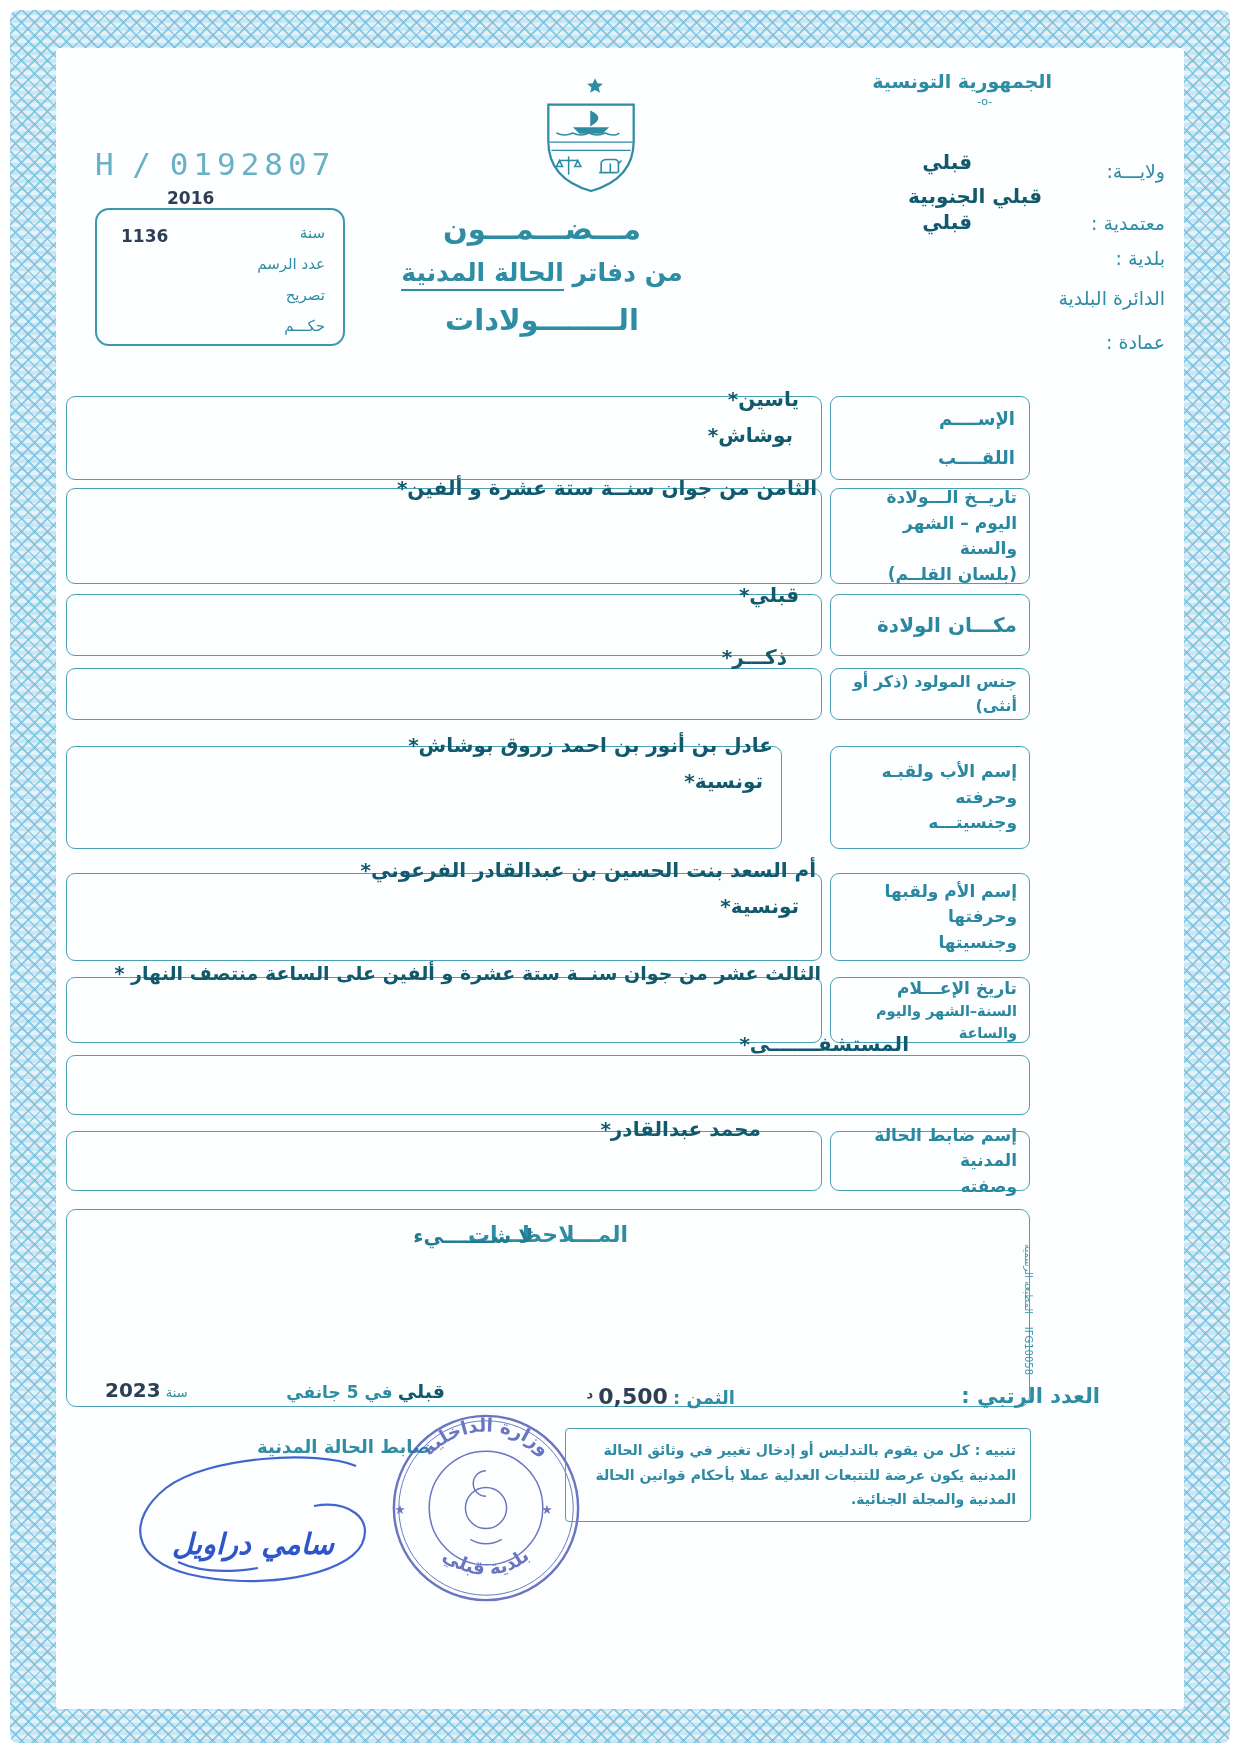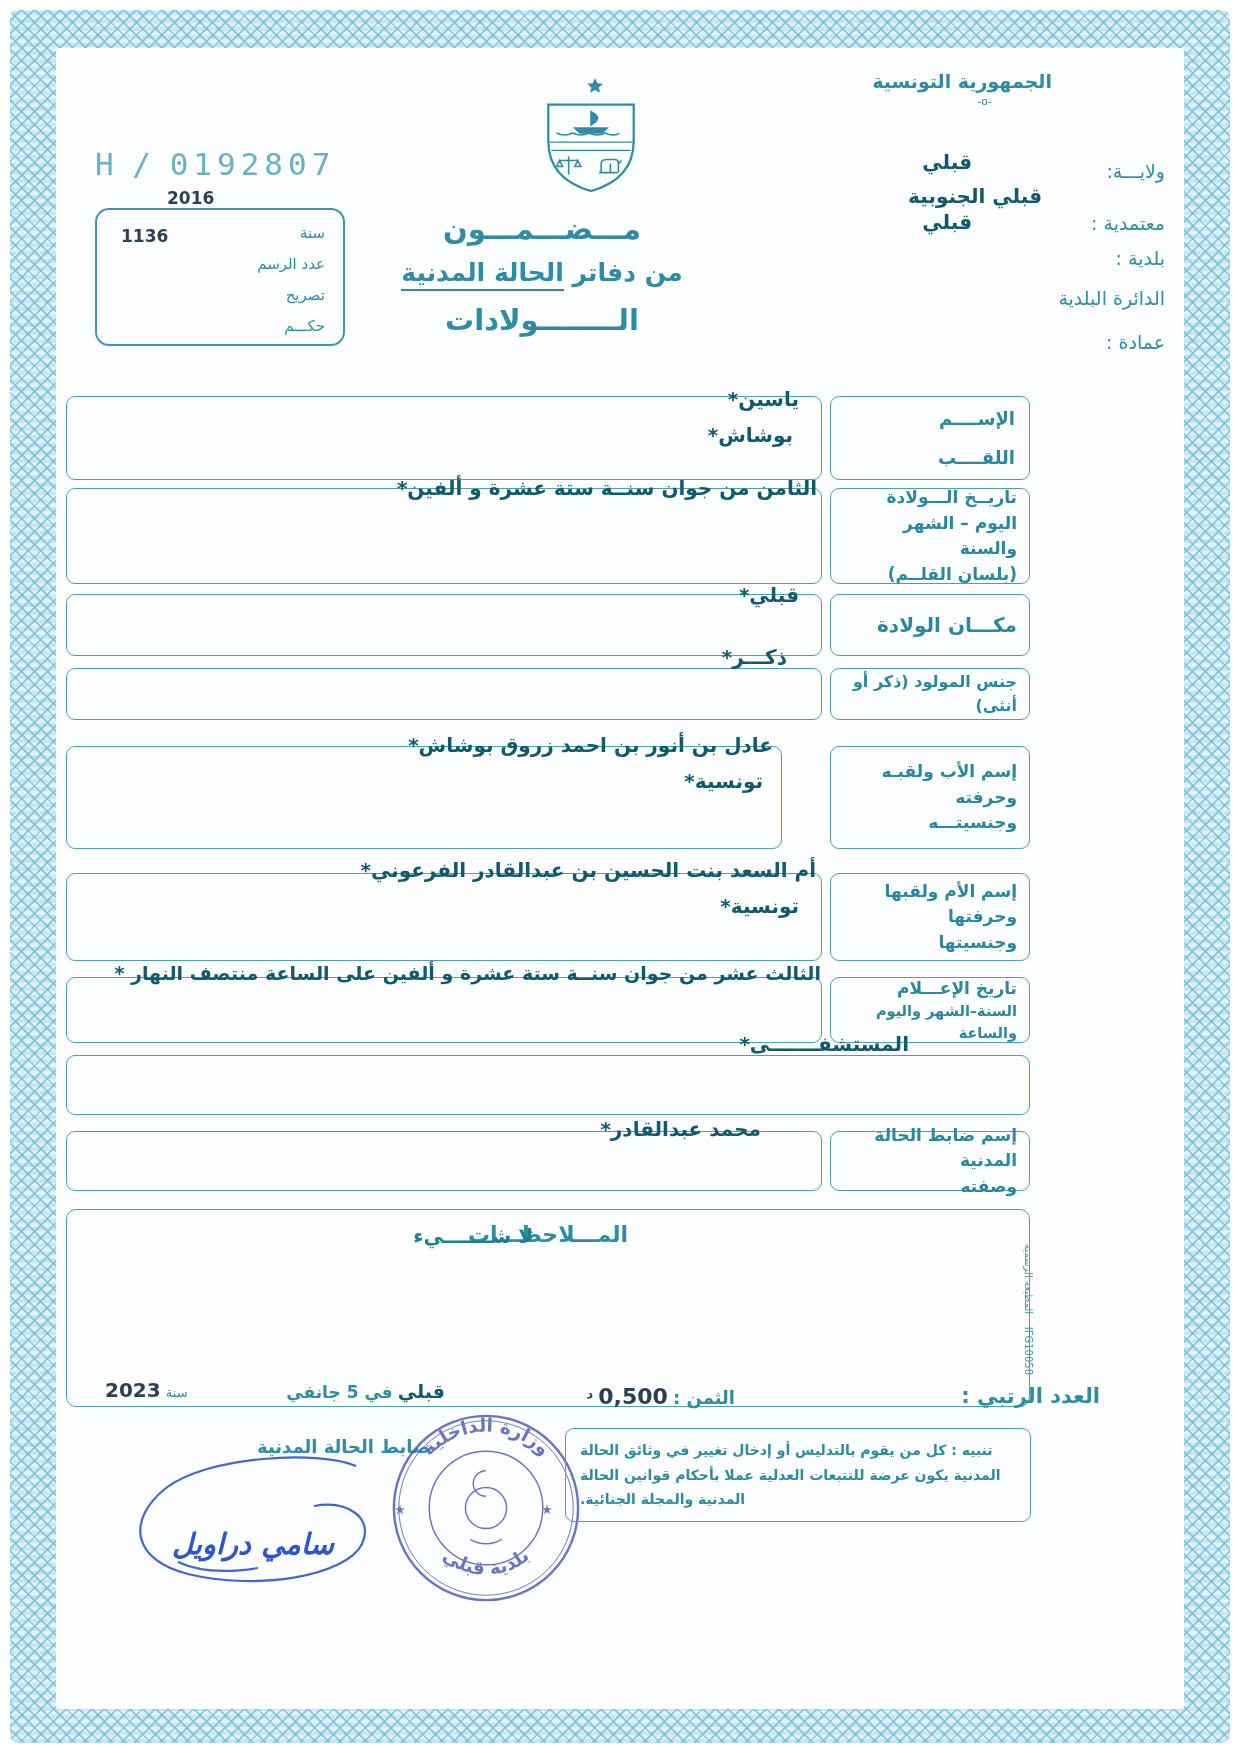--- a/index.html
+++ b/index.html
@@ -27,22 +27,22 @@
               justify-content:center; padding:4px 12px; text-align:right; }
   .boxcell  { flex:1; border:1.6px solid #4aa0b5; border-radius:9px; position:relative; background:#fdfffe; }
   .fv       { position:absolute; white-space:nowrap; color:#11596d; font-weight:bold; font-size:20px; }
   .small    { font-size:14.5px; }
 
   .regbox   { position:absolute; left:95px; top:208px; width:250px; height:138px;
               border:2px solid #3d98ad; border-radius:14px; }
   .regrow   { text-align:right; padding-right:18px; color:#2e8ca3; font-size:15px; height:31px; line-height:31px; }
 
   .noticebox{ position:absolute; left:565px; top:1428px; width:466px; min-height:88px;
-              border:1.6px solid #4aa0b5; border-radius:9px; padding:9px 14px;
-              color:#2d8aa1; font-size:14px; font-weight:bold; line-height:1.75; text-align:left; }
+              border:1.6px solid #4aa0b5; border-radius:4px; padding:9px 14px;
+              color:#2d8aa1; font-size:14px; font-weight:bold; line-height:1.75; text-align:right; }
   .printer  { position:absolute; left:1034px; top:1244px; transform:rotate(90deg); transform-origin:top left;
               white-space:nowrap; font-size:10px; color:#3d98ad; }
 </style>
 </head>
 <body>
 
 <div class="page">
   <div class="guilloche"></div>
   <div class="sheet"></div>
 

